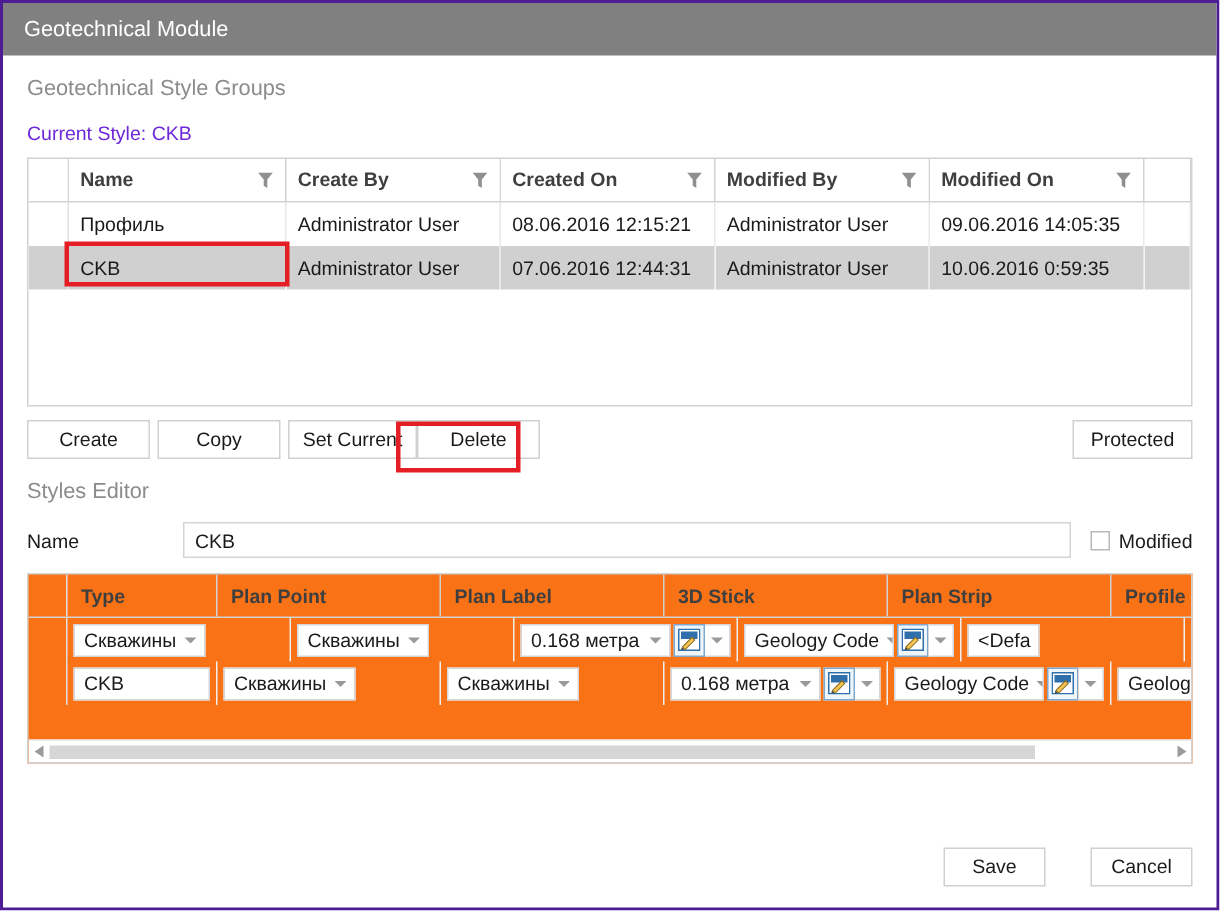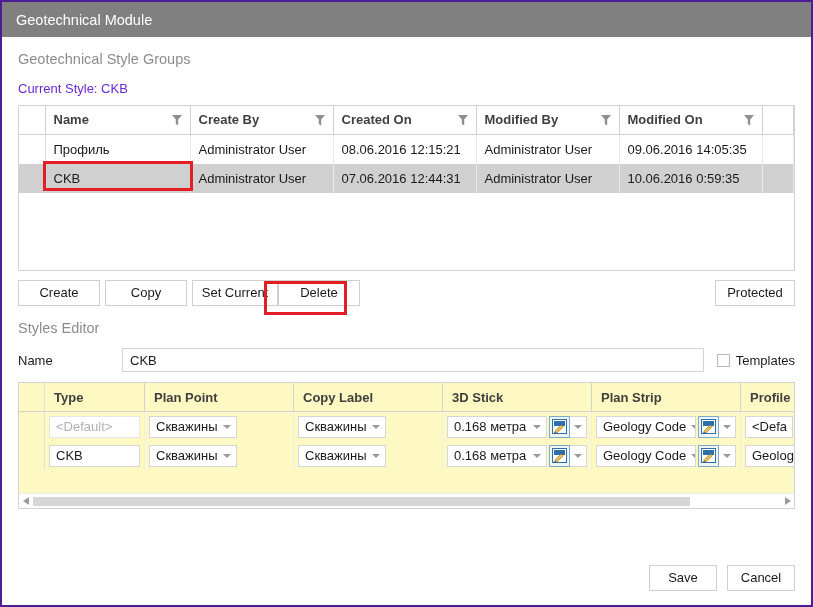--- a/index.html
+++ b/index.html
@@ -203,21 +203,21 @@
     margin-right: 6px;
   }
   .protected-label { font-size: 13px; color: #1a1a1a; }
 
   
   .editor-grid {
     margin-top: 10px;
     border: 1px solid #d2d2d2;
     box-sizing: border-box;
     height: 127px;
-    background: #fef9c3;
+    background: #f97316;
     position: relative;
     overflow: hidden;
   }
   .eg-head {
     display: flex;
     height: 29px;
     border-bottom: 1px solid #d2d2d2;
     box-sizing: border-box;
   }
   .eg-head .eg-cell {
@@ -361,20 +361,21 @@
     display: flex;
     align-items: center;
   }
 
   
   .footer {
     position: absolute;
     right: 16px;
     bottom: 14px;
     display: flex;
+    gap: 20px;
   }
   .footer .btn { width: 68px; }
   .footer .btn + .btn { margin-left: 10px; }
 </style>
 </head>
 <body>
 
 <div class="window">
 
   <div class="titlebar">
@@ -484,41 +485,38 @@
       <div class="btn w80 btn-right">Protected</div>
     </div>
 
     <div class="section-title">Styles Editor</div>
 
     <div class="name-row">
       <div class="name-label">Name</div>
       <input class="name-input" type="text" value="CKB" style="">
       <div class="protected-wrap">
         <span class="chk"></span>
-        <span class="protected-label">Templates</span>
+        <span class="protected-label">Modified</span>
       </div>
     </div>
 
     <div class="editor-grid">
 
       <div class="eg-head">
         <div class="eg-cell sel"></div>
         <div class="eg-cell c-type">Type</div>
         <div class="eg-cell c-pp">Plan Point</div>
-        <div class="eg-cell c-pl">Copy Label</div>
+        <div class="eg-cell c-pl">Plan Label</div>
         <div class="eg-cell c-3d">3D Stick</div>
         <div class="eg-cell c-ps">Plan Strip</div>
         <div class="eg-cell c-prof">Profile</div>
       </div>
 
       <div class="eg-row">
         <div class="eg-cell sel"></div>
-        <div class="eg-cell c-type">
-          <div class="txtbox muted">&lt;Default&gt;</div>
-        </div>
         <div class="eg-cell c-pp">
           <div class="combo">
             <span>Скважины</span>
             <span class="caret"></span>
           </div>
         </div>
         <div class="eg-cell c-pl">
           <div class="combo">
             <span>Скважины</span>
             <span class="caret"></span>

